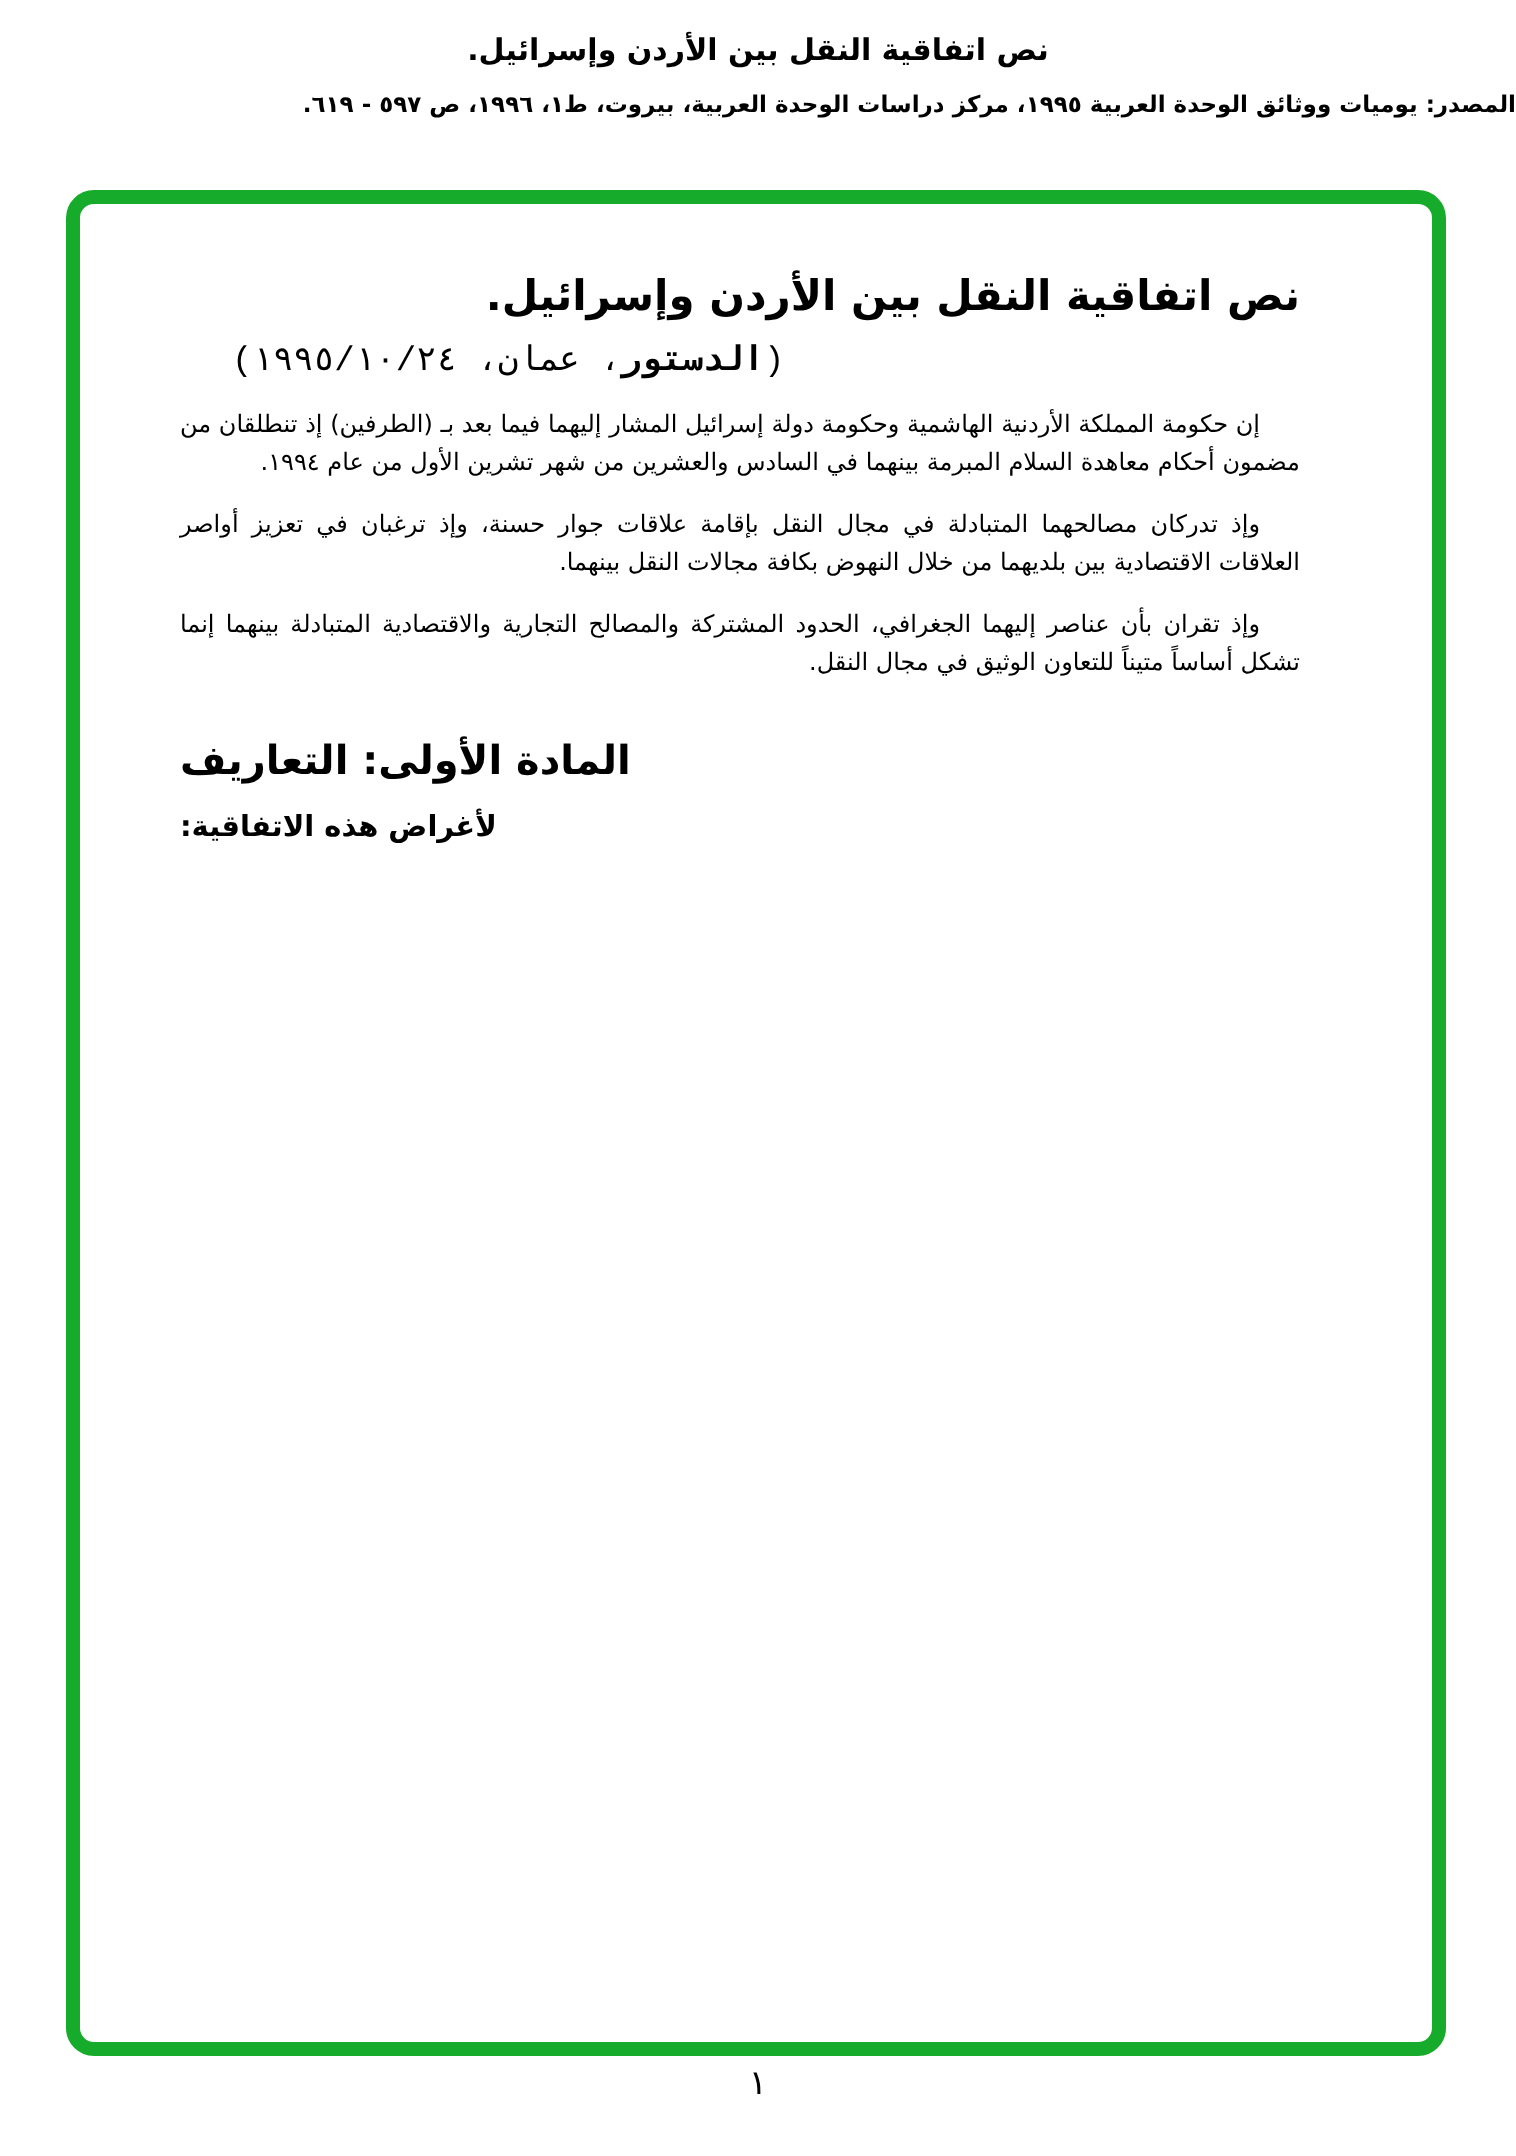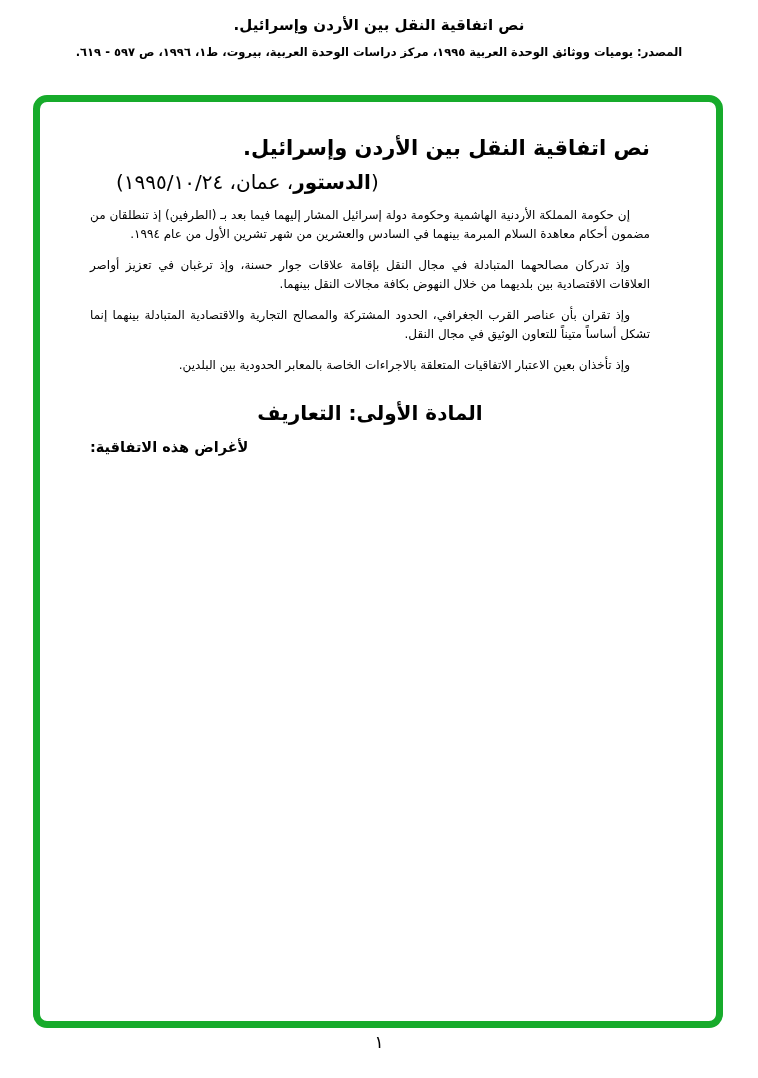--- a/index.html
+++ b/index.html
@@ -27,20 +27,21 @@
   }
   .top-header .hdr-title {
     font-size: 15px;
     font-weight: bold;
     letter-spacing: 0;
   }
   .top-header .hdr-source {
     margin-top: 11px;
     font-size: 11.5px;
     font-weight: bold;
+    text-align: right;
   }
 
   
   .doc-frame {
     position: absolute;
     left: 33px;
     top: 95px;
     width: 690px;
     height: 933px;
     box-sizing: border-box;
@@ -55,42 +56,43 @@
     padding: 34px 66px 0 50px; 
     direction: rtl;
   }
   .doc-title {
     font-size: 21px;
     font-weight: bold;
     text-align: right;
     margin: 0 0 10px 0;
   }
   .doc-dateline {
-    font-size: 20px;
+    font-size: 17px;
     text-align: left;
     padding-left: 26px;
     margin: 0 0 12px 0;
     direction: rtl;
+    font-family: Liberation Mono, monospace;
   }
   .doc-dateline .seg-bold { font-weight: bold; }
 
   .doc-paragraphs p {
     font-size: 12px;
     line-height: 1.62;
     text-align: justify;
     text-indent: 20px;       
     margin: 0 0 11px 0;
   }
   .doc-paragraphs p .seg-bold { font-weight: bold; }
 
   .article-heading {
     margin-top: 26px;
     font-size: 20px;
     font-weight: bold;
-    text-align: center;
+    text-align: left;
   }
   .article-subheading {
     margin-top: 14px;
     font-size: 14.5px;
     font-weight: bold;
     text-align: left;
     padding-right: 56px; 
     direction: rtl;
   }
 
@@ -115,22 +117,21 @@
 <div class="doc-frame" style="border-color: rgb(23, 171, 43);">
   <div class="doc-inner">
 
     <div class="doc-title">نص اتفاقية النقل بين الأردن وإسرائيل.</div>
 
     <div class="doc-dateline"><span class="seg-normal">(</span><span class="seg-bold">الدستور</span><span class="seg-normal">، عمان، ٢٤/‏١٠/‏١٩٩٥)</span></div>
 
     <div class="doc-paragraphs">
         <p><span class="seg-normal">إن حكومة المملكة الأردنية الهاشمية وحكومة دولة إسرائيل المشار إليهما فيما بعد بـ (الطرفين) إذ تنطلقان من مضمون أحكام معاهدة السلام المبرمة بينهما في السادس والعشرين من شهر تشرين الأول من عام ١٩٩٤.</span></p>
         <p><span class="seg-normal">وإذ تدركان مصالحهما المتبادلة في مجال النقل بإقامة علاقات جوار حسنة، وإذ ترغبان في تعزيز أواصر العلاقات الاقتصادية بين بلديهما من خلال النهوض بكافة مجالات النقل بينهما.</span></p>
-        <p><span class="seg-normal">وإذ تقران بأن عناصر القرب الجغرافي، الحدود المشتركة والمصالح التجارية والاقتصادية المتبادلة بينهما إنما تشكل أساساً متيناً للتعاون الوثيق في مجال النقل.</span></p>
-        <p><span class="seg-normal">وإذ تأخذان بعين الاعتبار الاتفاقيات المتعلقة بالاجراءات الخاصة بالمعابر الحدودية بين البلدين.</span></p>
+        <p><span class="seg-normal">وإذ تقران بأن عناصر إليهما الجغرافي، الحدود المشتركة والمصالح التجارية والاقتصادية المتبادلة بينهما إنما تشكل أساساً متيناً للتعاون الوثيق في مجال النقل.</span></p>
       </div>
 
     <div class="article-heading">المادة الأولى:  التعاريف</div>
 
     <div class="article-subheading">لأغراض هذه الاتفاقية:</div>
 
   </div>
 </div>
 
 <div class="page-number">١</div>

